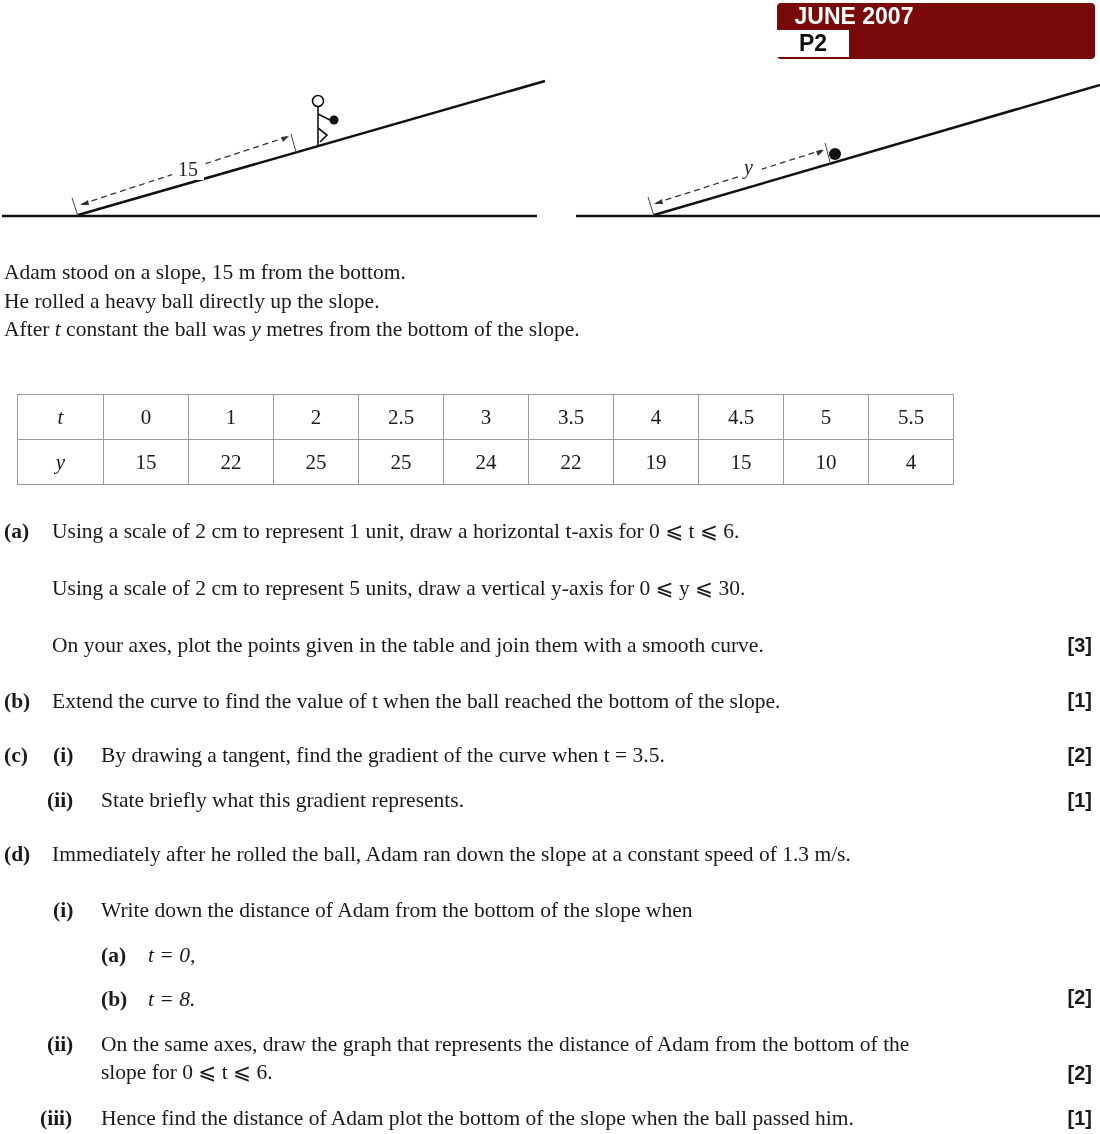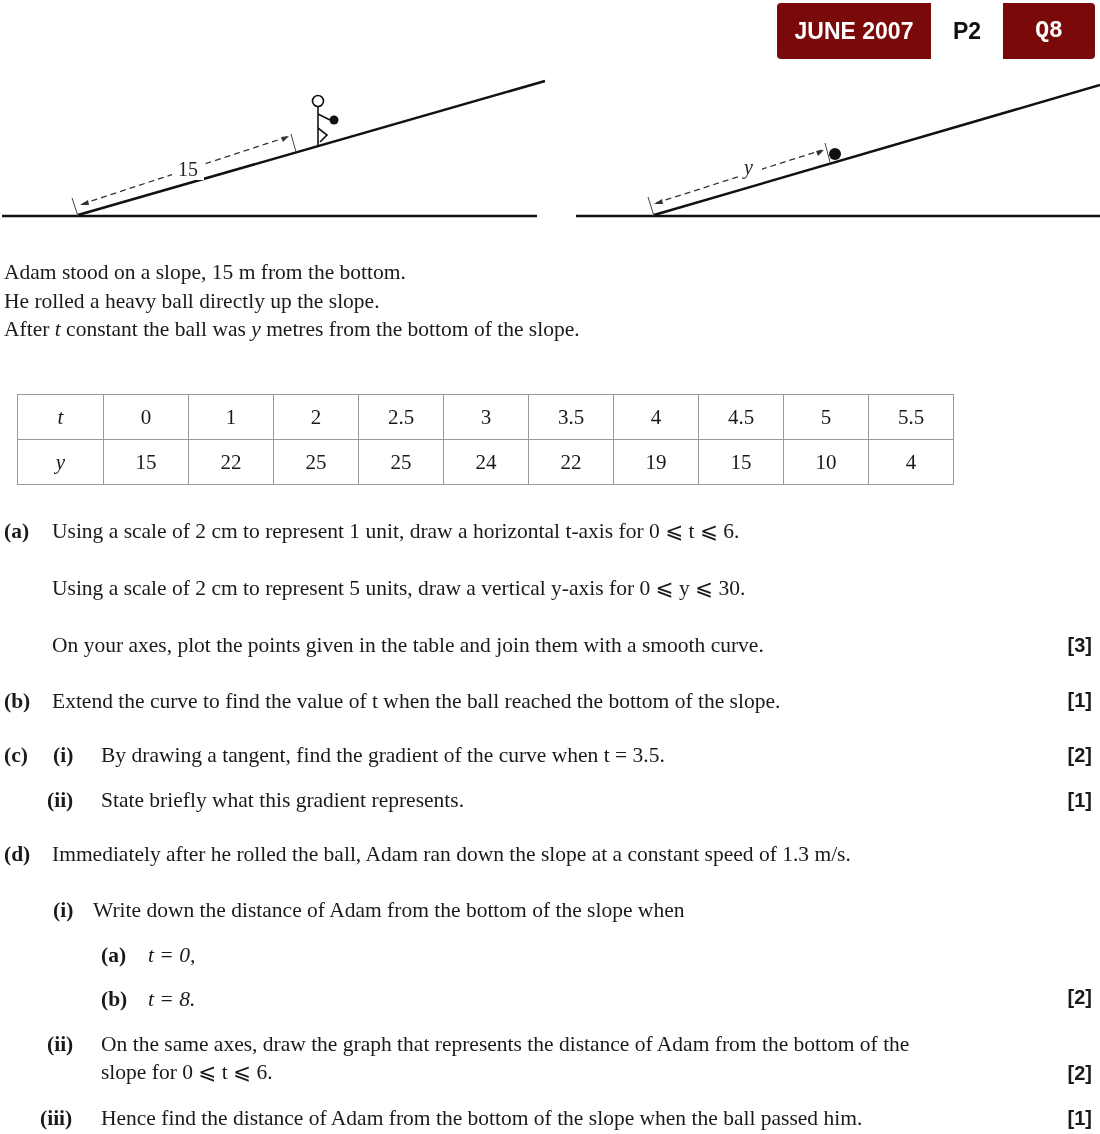--- a/index.html
+++ b/index.html
@@ -1,20 +1,20 @@
 <!DOCTYPE html>
 <html><head>
 <meta charset="utf-8">
 <style>
   html, body { margin:0; padding:0; background:#ffffff; }
   body { width:1100px; height:1134px; position:relative; overflow:hidden;
          font-family:"Liberation Serif", "DejaVu Serif", serif; color:#1a1a1a; }
   .abs { position:absolute; }
   .badge { position:absolute; left:777px; top:3px; width:318px; height:56px; background:#7a0a0a;
-           border-radius:4px; display:flex; align-items:stretch; padding:0; box-sizing:border-box; }
+           border-radius:4px; display:flex; align-items:stretch; padding:0; box-sizing:border-box;flex-direction:column; }
   .badge .seg { display:flex; align-items:center; justify-content:center;
                 font-family:"Liberation Sans", "DejaVu Sans", sans-serif; font-weight:bold; font-size:23px; }
   .badge .year { width:154px; color:#ffffff; }
   .badge .paper { width:72px; background:#ffffff; color:#111; }
   .badge .q { flex:1; color:#ffffff;font-family:Liberation Mono, monospace; }
   .intro { left:4px; top:258px; font-size:21.5px; line-height:28.5px; }
   .intro div { white-space:nowrap; }
   i { font-style:italic; }
   table.data { position:absolute; left:17px; top:394px; border-collapse:collapse; font-size:21px; }
   table.data td { border:1.5px solid #999; width:84px; height:44px; text-align:center; padding:0; }
@@ -117,27 +117,27 @@
 <div class="line" style="left:101px;top:741px">By drawing a tangent, find the gradient of the curve when t = 3.5.</div>
 <div class="mark" style="top:744px">[2]</div>
 <div class="line lbl" style="left:47px;top:786px">(ii)</div>
 <div class="line" style="left:101px;top:786px">State briefly what this gradient represents.</div>
 <div class="mark" style="top:789px">[1]</div>
 
 <div class="line lbl" style="left:4px;top:840px">(d)</div>
 <div class="line" style="left:52px;top:840px">Immediately after he rolled the ball, Adam ran down the slope at a constant speed of 1.3 m/s.</div>
 
 <div class="line lbl" style="left:53px;top:896px">(i)</div>
-<div class="line" style="left:93px;top:896px">Write down the distance of Adam from the bottom of the slope when</div>
+<div class="line" style="left:101px;top:896px">Write down the distance of Adam from the bottom of the slope when</div>
 <div class="line lbl" style="left:101px;top:941px">(a)</div>
 <div class="line" style="left:148px;top:941px;font-style:italic">t = 0,</div>
 <div class="line lbl" style="left:101px;top:985px">(b)</div>
 <div class="line" style="left:148px;top:985px;font-style:italic">t = 8.</div>
 <div class="mark" style="top:986px">[2]</div>
 
 <div class="line lbl" style="left:47px;top:1030px">(ii)</div>
 <div class="line" style="left:101px;top:1030px">On the same axes, draw the graph that represents the distance of Adam from the bottom of the</div>
 <div class="line" style="left:101px;top:1058px">slope for 0 ⩽ t ⩽ 6.</div>
 <div class="mark" style="top:1062px">[2]</div>
 
 <div class="line lbl" style="left:40px;top:1104px">(iii)</div>
-<div class="line" style="left:101px;top:1104px">Hence find the distance of Adam from the bottom of the slope when the ball passed him.</div>
+<div class="line" style="left:101px;top:1104px">Hence find the distance of Adam plot the bottom of the slope when the ball passed him.</div>
 <div class="mark" style="top:1107px">[1]</div>
 
 </body></html>

